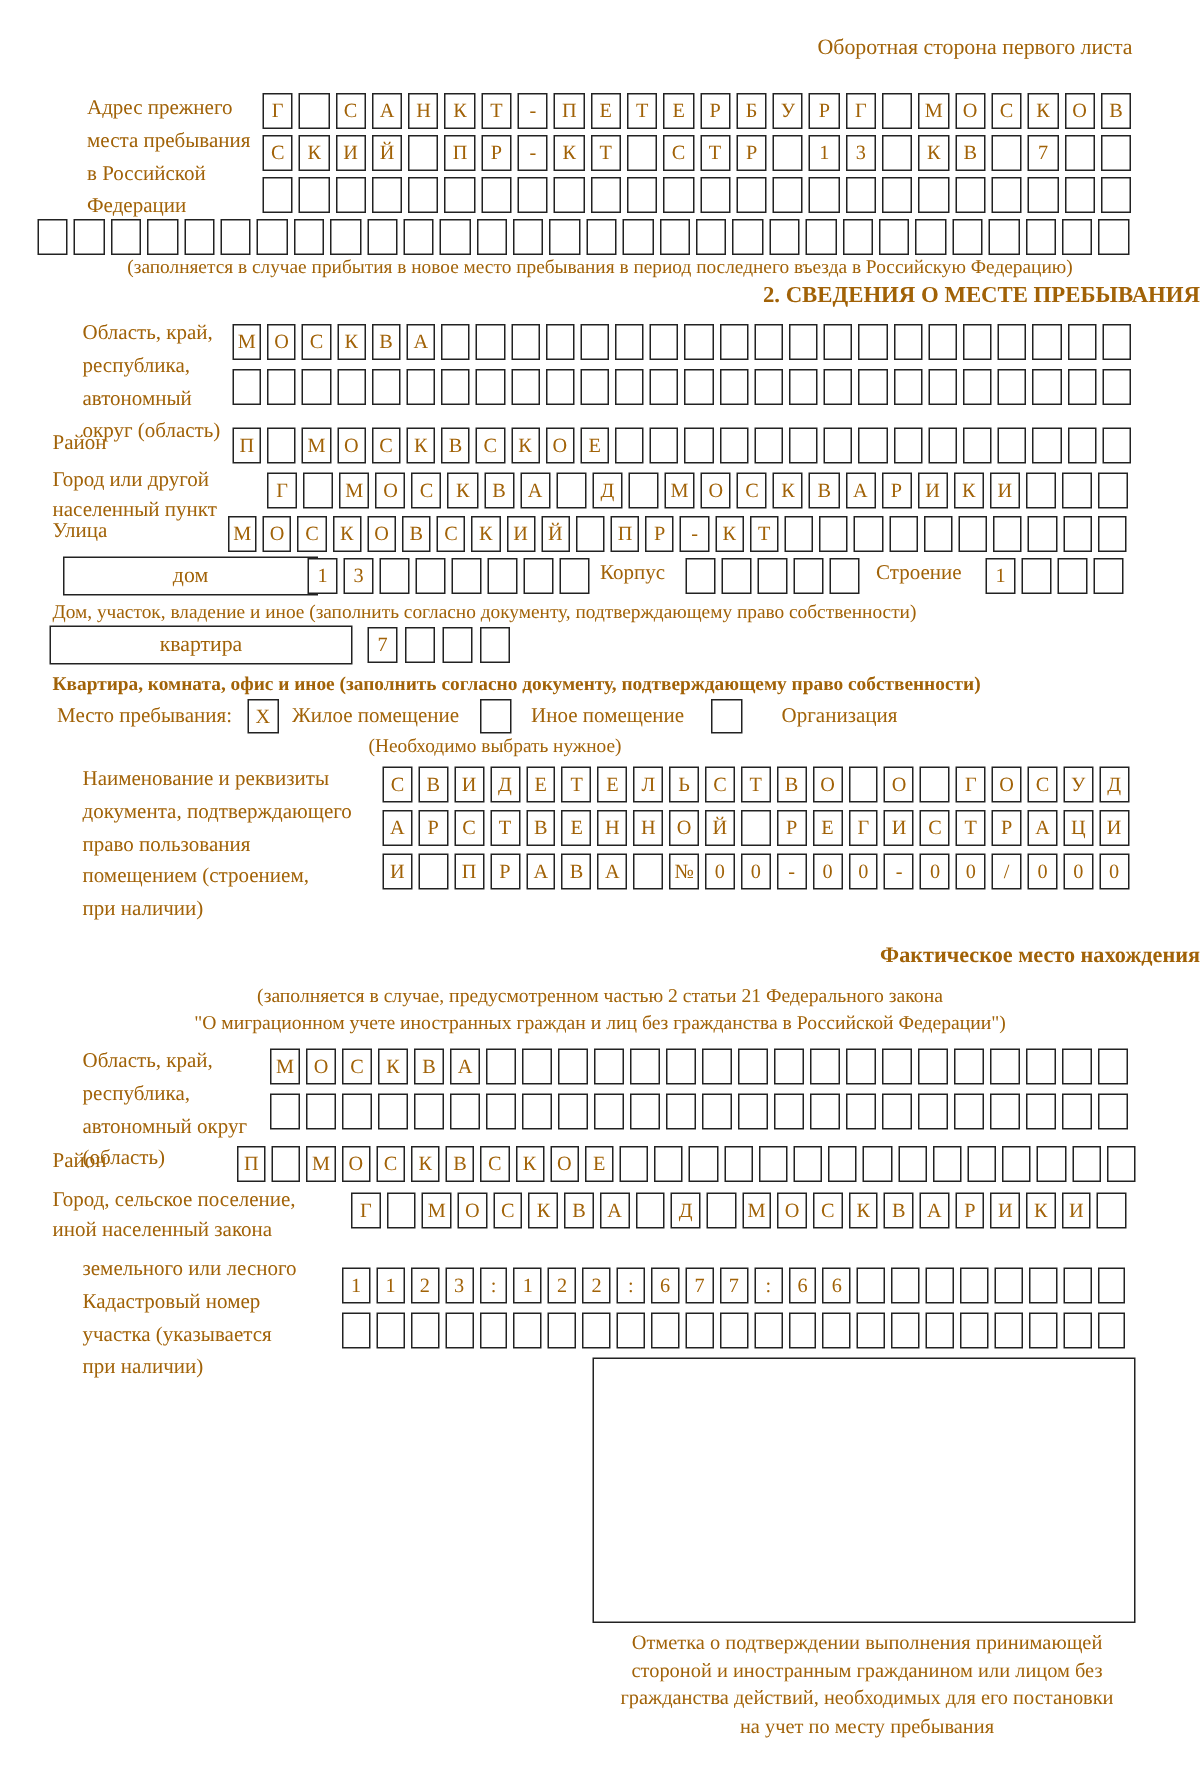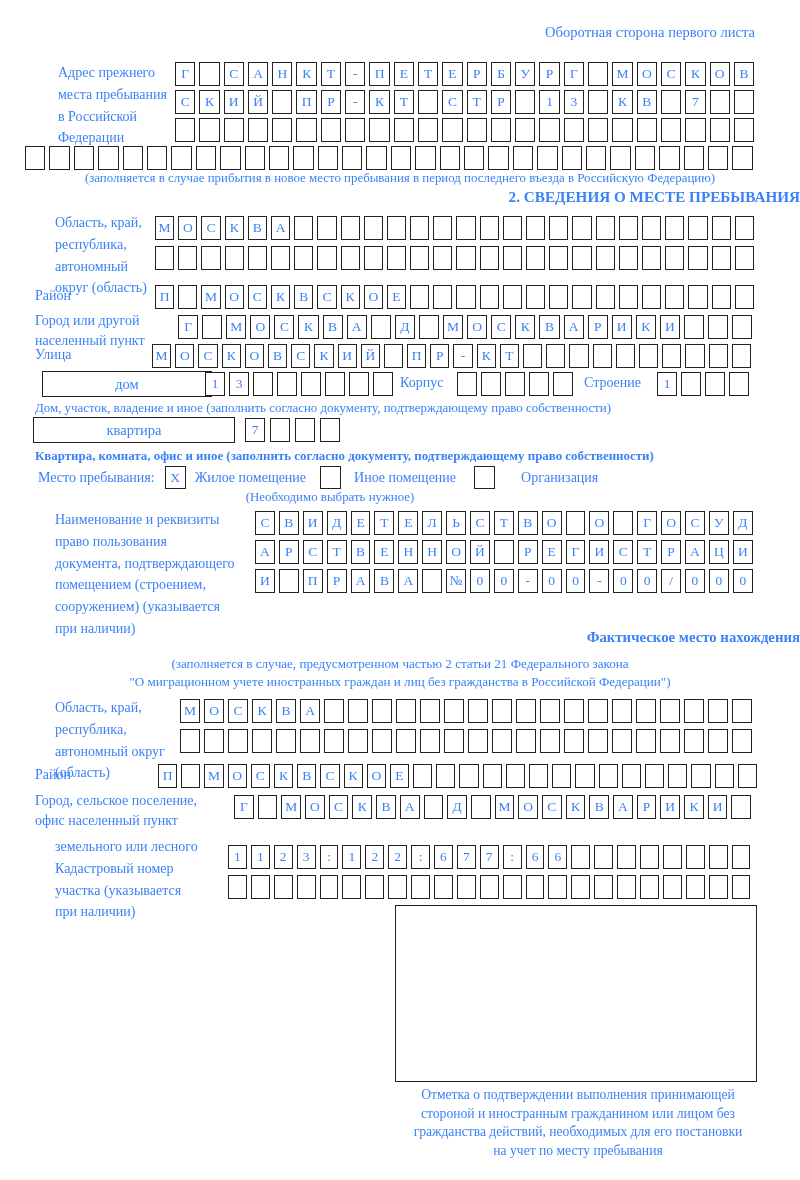--- a/index.html
+++ b/index.html
@@ -1,17 +1,17 @@
 <!DOCTYPE html>
 <html><head>
 <meta charset="utf-8">
 <style>
   html,body{margin:0;padding:0;background:#fff;}
   .page{position:relative;width:800px;height:1180px;background:#ffffff;
-        font-family:"Liberation Serif","DejaVu Serif",serif;color:#3b82f6;overflow:hidden;}
+        font-family:"Liberation Serif","DejaVu Serif",serif;color:#a16207;overflow:hidden;}
   .hdr{position:absolute;top:24px;left:0;width:755px;text-align:right;font-size:14.6px;}
   .lbl{position:absolute;font-size:14px;line-height:21.8px;margin-left:20px;}
   .lbl2{position:absolute;font-size:14px;line-height:20px;}
   .note{position:absolute;font-size:12.9px;}
   .noteC{position:absolute;left:0;width:800px;text-align:center;font-size:12.9px;}
   .titleC{position:absolute;left:0;width:800px;text-align:right;font-weight:bold;font-size:15.2px;}
   .grid{position:absolute;display:flex;gap:4px;}
   .cell{width:var(--cw,20px);height:24px;border:1.6px solid #222;box-sizing:border-box;
         display:flex;align-items:center;justify-content:center;font-size:13.5px;flex:none;
         background:#fff;}
@@ -351,24 +351,23 @@
     <span style="margin-left:9px;">Жилое помещение</span>
     <span class="chk" style="margin-left:14px;"></span>
     <span style="margin-left:13px;">Иное помещение</span>
     <span class="chk" style="margin-left:18px;"></span>
     <span style="margin-left:26px;">Организация</span>
   </div>
   <div class="note" style="left:180px;top:490px;width:300px;text-align:center;">(Необходимо выбрать нужное)</div>
 
   <div class="lbl" style="left:35px;top:509px;width:215px;">
       <div>Наименование и реквизиты</div>
+      <div>документа, подтверждающего</div>
       <div>право пользования</div>
-      <div>документа, подтверждающего</div>
       <div>помещением (строением,</div>
-      <div>сооружением) (указывается</div>
       <div>при наличии)</div>
     </div>
   <div class="grid" style="left:255px;top:511px;--cw:19.9px;">
       <span class="cell">С</span>
       <span class="cell">В</span>
       <span class="cell">И</span>
       <span class="cell">Д</span>
       <span class="cell">Е</span>
       <span class="cell">Т</span>
       <span class="cell">Е</span>
@@ -524,21 +523,21 @@
       <span class="cell"></span>
       <span class="cell"></span>
       <span class="cell"></span>
       <span class="cell"></span>
       <span class="cell"></span>
       <span class="cell"></span>
     </div>
 
   <div class="lbl2" style="left:35px;top:791px;width:200px;">
       <div>Город, сельское поселение,</div>
-      <div>офис населенный пункт</div>
+      <div>иной населенный закона</div>
     </div>
   <div class="grid" style="left:234px;top:795px;--cw:19.7px;">
       <span class="cell">Г</span>
       <span class="cell"></span>
       <span class="cell">М</span>
       <span class="cell">О</span>
       <span class="cell">С</span>
       <span class="cell">К</span>
       <span class="cell">В</span>
       <span class="cell">А</span>

